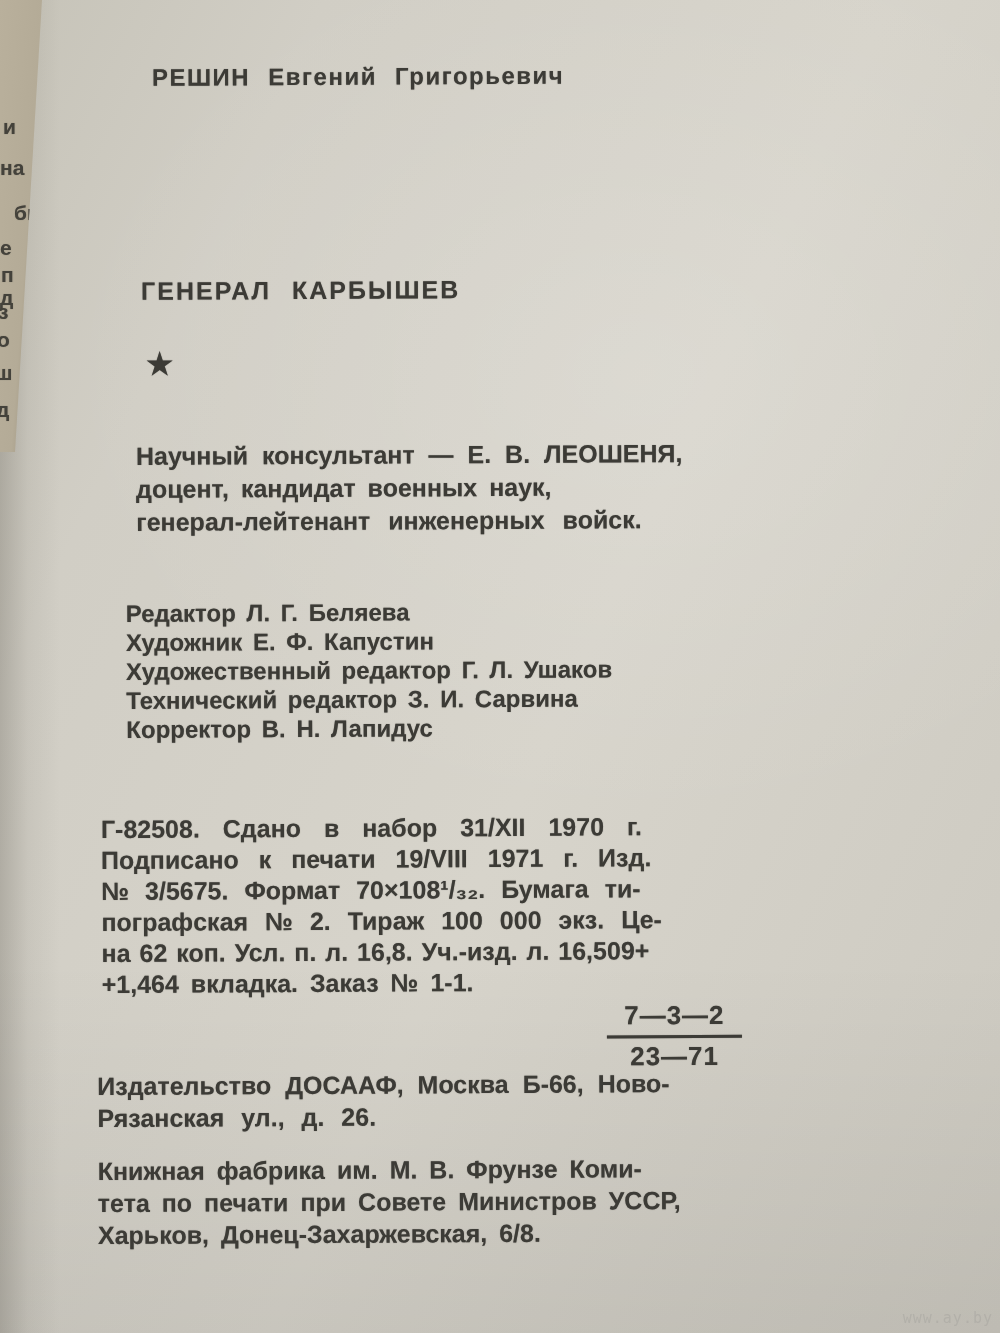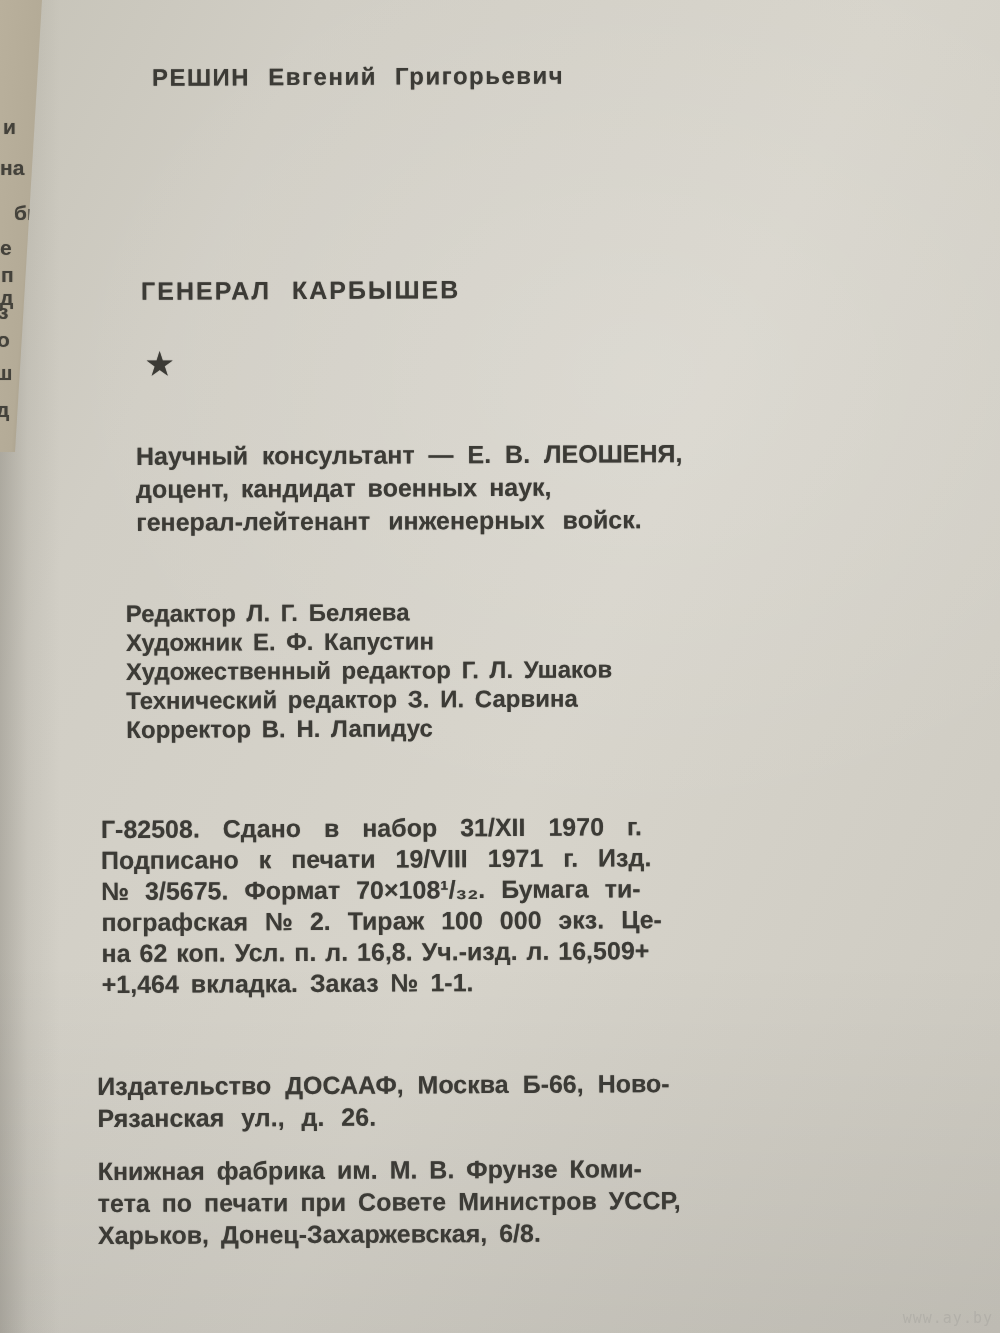--- a/index.html
+++ b/index.html
@@ -116,20 +116,25 @@
 
     <div class="txt imprint">
       <div class="line">Г-82508. Сдано в набор 31/XII 1970 г.</div>
       <div class="line">Подписано к печати 19/VIII 1971 г. Изд.</div>
       <div class="line">№ 3/5675. Формат 70×108¹/₃₂. Бумага ти-</div>
       <div class="line">пографская № 2. Тираж 100 000 экз. Це-</div>
       <div class="line">на 62 коп. Усл. п. л. 16,8. Уч.-изд. л. 16,509+</div>
       <div class="line">+1,464 вкладка. Заказ № 1-1.</div>
     </div>
 
+    <div class="txt fraction">
+      <div class="num">7—3—2</div>
+      <div class="frac-rule"></div>
+      <div class="den">23—71</div>
+    </div>
 
     <div class="txt publisher">
       <div class="line">Издательство ДОСААФ, Москва Б-66, Ново-</div>
       <div class="line">Рязанская ул., д. 26.</div>
     </div>
 
     <div class="txt printer">
       <div class="line">Книжная фабрика им. М. В. Фрунзе Коми-</div>
       <div class="line">тета по печати при Совете Министров УССР,</div>
       <div class="line">Харьков, Донец-Захаржевская, 6/8.</div>

